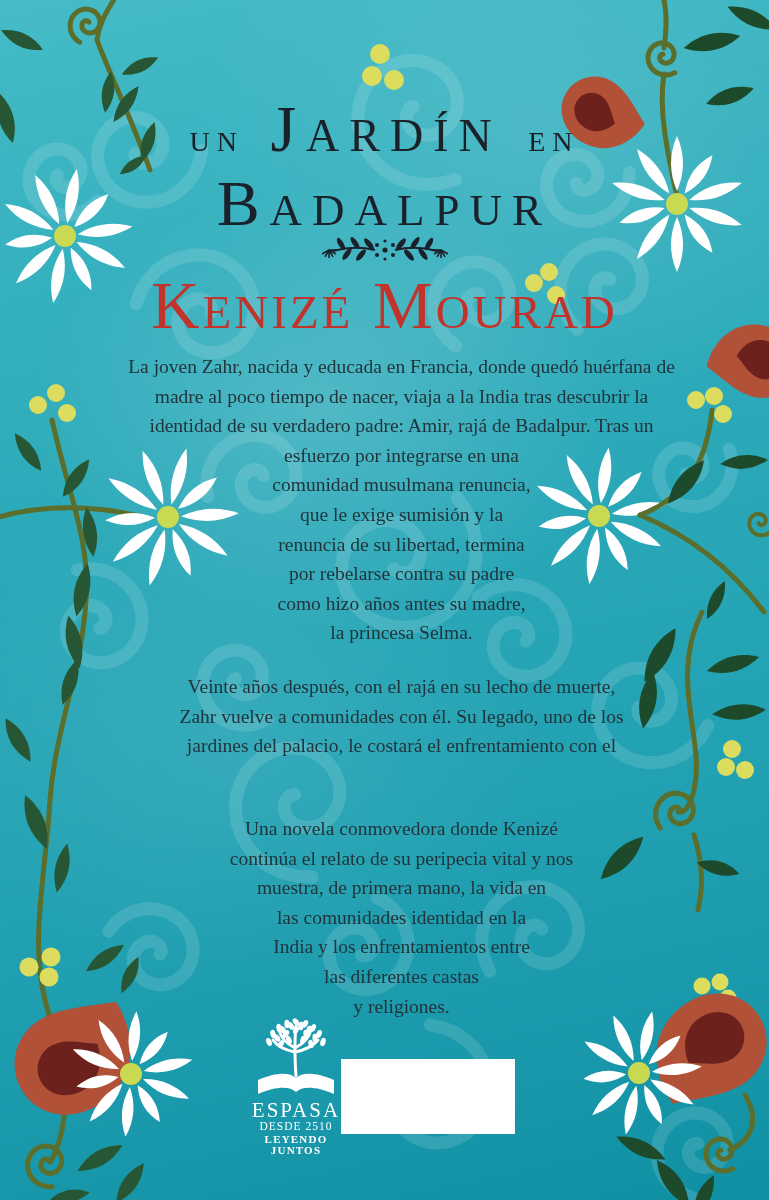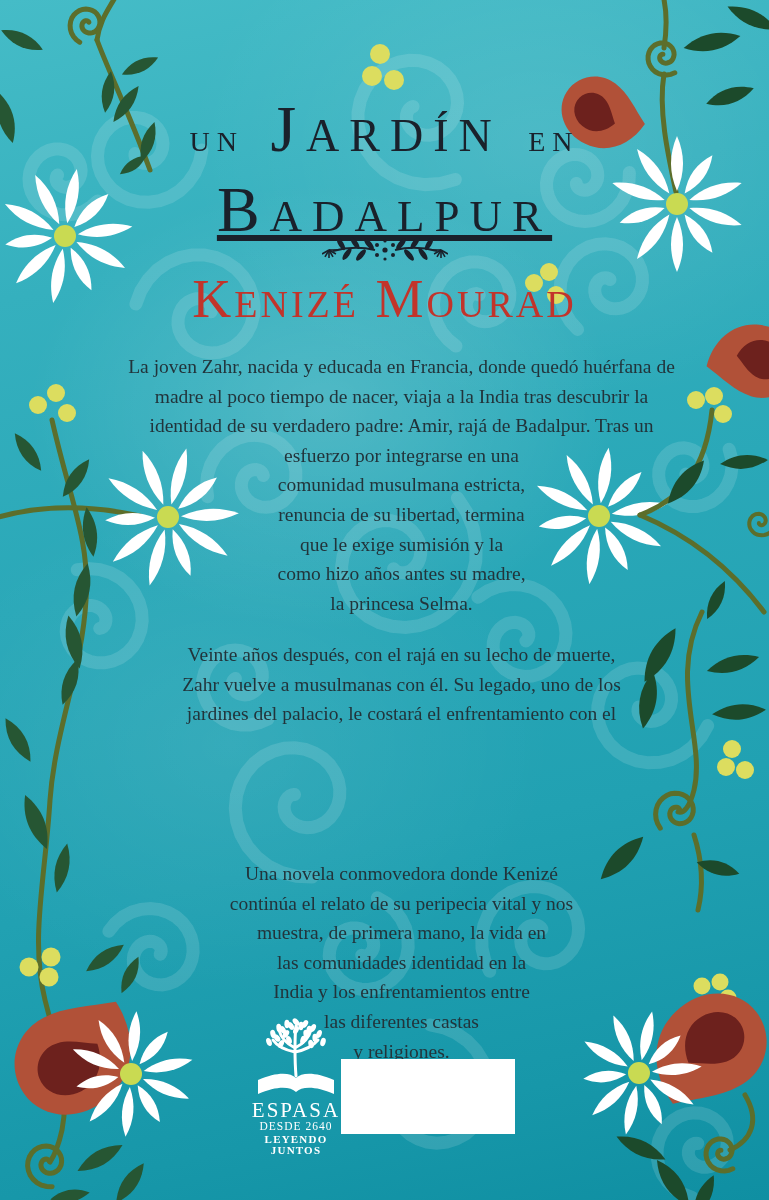--- a/index.html
+++ b/index.html
@@ -12,28 +12,28 @@
       linear-gradient(168deg,#45bcc7 0%,#35b0be 22%,#2aa8b8 45%,#21a1b2 68%,#1797a9 88%,#0f8fa2 100%);
     font-family:"Liberation Serif","DejaVu Serif",serif;
   }
   .layer{position:absolute;left:0;top:0;width:769px;height:1200px;}
   #decor{z-index:2;}
   .textlayer{z-index:3;}
   .centered{position:absolute;left:0;width:769px;text-align:center;white-space:nowrap;}
   .title-line{color:#1a212b;font-variant:small-caps;letter-spacing:10px;line-height:1;}
   .title-1{top:96px;font-size:66px;}
   .title-1 .t-small{font-size:40px;letter-spacing:7px;}
-  .title-2{top:178px;font-size:64px;text-decoration:underline;}
+  .title-2{top:172px;font-size:64px;}
   .ornament-wrap{position:absolute;left:322px;top:234px;width:126px;height:32px;}
-  .author{top:272px;font-size:54px;color:#c2342b;font-variant:small-caps;letter-spacing:3px;line-height:1;}
+  .author{top:272px;font-size:67px;color:#c2342b;font-variant:small-caps;letter-spacing:3px;line-height:1;}
   .blurb{color:#22343b;font-size:19.5px;line-height:29.6px;}
   .blurb .bline{white-space:nowrap;padding-left:34px;}
   .p1{top:352px;}
-  .p2{top:640px;}
-  .p3{top:859px;}
+  .p2{top:672px;}
+  .p3{top:814px;}
   .logo-wrap{position:absolute;left:248px;top:1018px;width:96px;height:130px;text-align:center;color:#ffffff;}
   .logo-svg{position:absolute;left:3px;top:0;width:90px;height:82px;}
   .logo-name{position:absolute;left:0;top:82px;width:96px;font-size:21px;letter-spacing:2px;line-height:1;}
   .logo-sub{position:absolute;left:0;top:103px;width:96px;font-size:11.5px;letter-spacing:1px;line-height:1;}
   .logo-sub2{position:absolute;left:0;top:116px;width:96px;font-size:11px;letter-spacing:1.2px;line-height:1;font-weight:bold;}
   .barcode-box{position:absolute;left:341px;top:1059px;width:174px;height:75px;background:#ffffff;z-index:4;}
 </style>
 </head>
 <body>
 
@@ -296,29 +296,30 @@
           </g>
         </svg></div>
 
     <div class="centered author">Kenizé Mourad</div>
 
     <div class="centered blurb p1">
         <div class="bline">La joven Zahr, nacida y educada en Francia, donde quedó huérfana de</div>
         <div class="bline">madre al poco tiempo de nacer, viaja a la India tras descubrir la</div>
         <div class="bline">identidad de su verdadero padre: Amir, rajá de Badalpur. Tras un</div>
         <div class="bline">esfuerzo por integrarse en una</div>
-        <div class="bline">comunidad musulmana estricta,</div>
+        <div class="bline">comunidad musulmana renuncia,</div>
+        <div class="bline">que le exige sumisión y la</div>
         <div class="bline">renuncia de su libertad, termina</div>
-        <div class="bline">que le exige sumisión y la</div>
+        <div class="bline">por rebelarse contra su padre</div>
         <div class="bline">como hizo años antes su madre,</div>
         <div class="bline">la princesa Selma.</div>
       </div>
     <div class="centered blurb p2">
         <div class="bline">Veinte años después, con el rajá en su lecho de muerte,</div>
-        <div class="bline">Zahr vuelve a musulmanas con él. Su legado, uno de los</div>
+        <div class="bline">Zahr vuelve a comunidades con él. Su legado, uno de los</div>
         <div class="bline">jardines del palacio, le costará el enfrentamiento con el</div>
       </div>
     <div class="centered blurb p3">
         <div class="bline">Una novela conmovedora donde Kenizé</div>
         <div class="bline">continúa el relato de su peripecia vital y nos</div>
         <div class="bline">muestra, de primera mano, la vida en</div>
         <div class="bline">las comunidades identidad en la</div>
         <div class="bline">India y los enfrentamientos entre</div>
         <div class="bline">las diferentes castas</div>
         <div class="bline">y religiones.</div>
@@ -345,19 +346,19 @@
           <ellipse cx="64" cy="20" rx="2.6" ry="4.2" fill="#ffffff" transform="rotate(-2 64 20)"></ellipse>
           <ellipse cx="35" cy="16" rx="2.6" ry="4.2" fill="#ffffff" transform="rotate(35 35 16)"></ellipse>
           <ellipse cx="55" cy="16" rx="2.6" ry="4.2" fill="#ffffff" transform="rotate(-8 55 16)"></ellipse>
           <ellipse cx="30" cy="26" rx="2.6" ry="4.2" fill="#ffffff" transform="rotate(29 30 26)"></ellipse>
           <ellipse cx="60" cy="26" rx="2.6" ry="4.2" fill="#ffffff" transform="rotate(-14 60 26)"></ellipse>
           <ellipse cx="45" cy="12" rx="2.6" ry="4.2" fill="#ffffff" transform="rotate(23 45 12)"></ellipse>
           <ellipse cx="38" cy="22" rx="2.6" ry="4.2" fill="#ffffff" transform="rotate(-20 38 22)"></ellipse>
           <ellipse cx="52" cy="22" rx="2.6" ry="4.2" fill="#ffffff" transform="rotate(17 52 22)"></ellipse>
         </svg>
       <div class="logo-name">ESPASA</div>
-      <div class="logo-sub">DESDE 2640</div>
+      <div class="logo-sub">DESDE 2510</div>
       <div class="logo-sub2">LEYENDO JUNTOS</div>
     </div>
 
     <div class="barcode-box"></div>
   </div>
 </div>
 
 </body></html>

